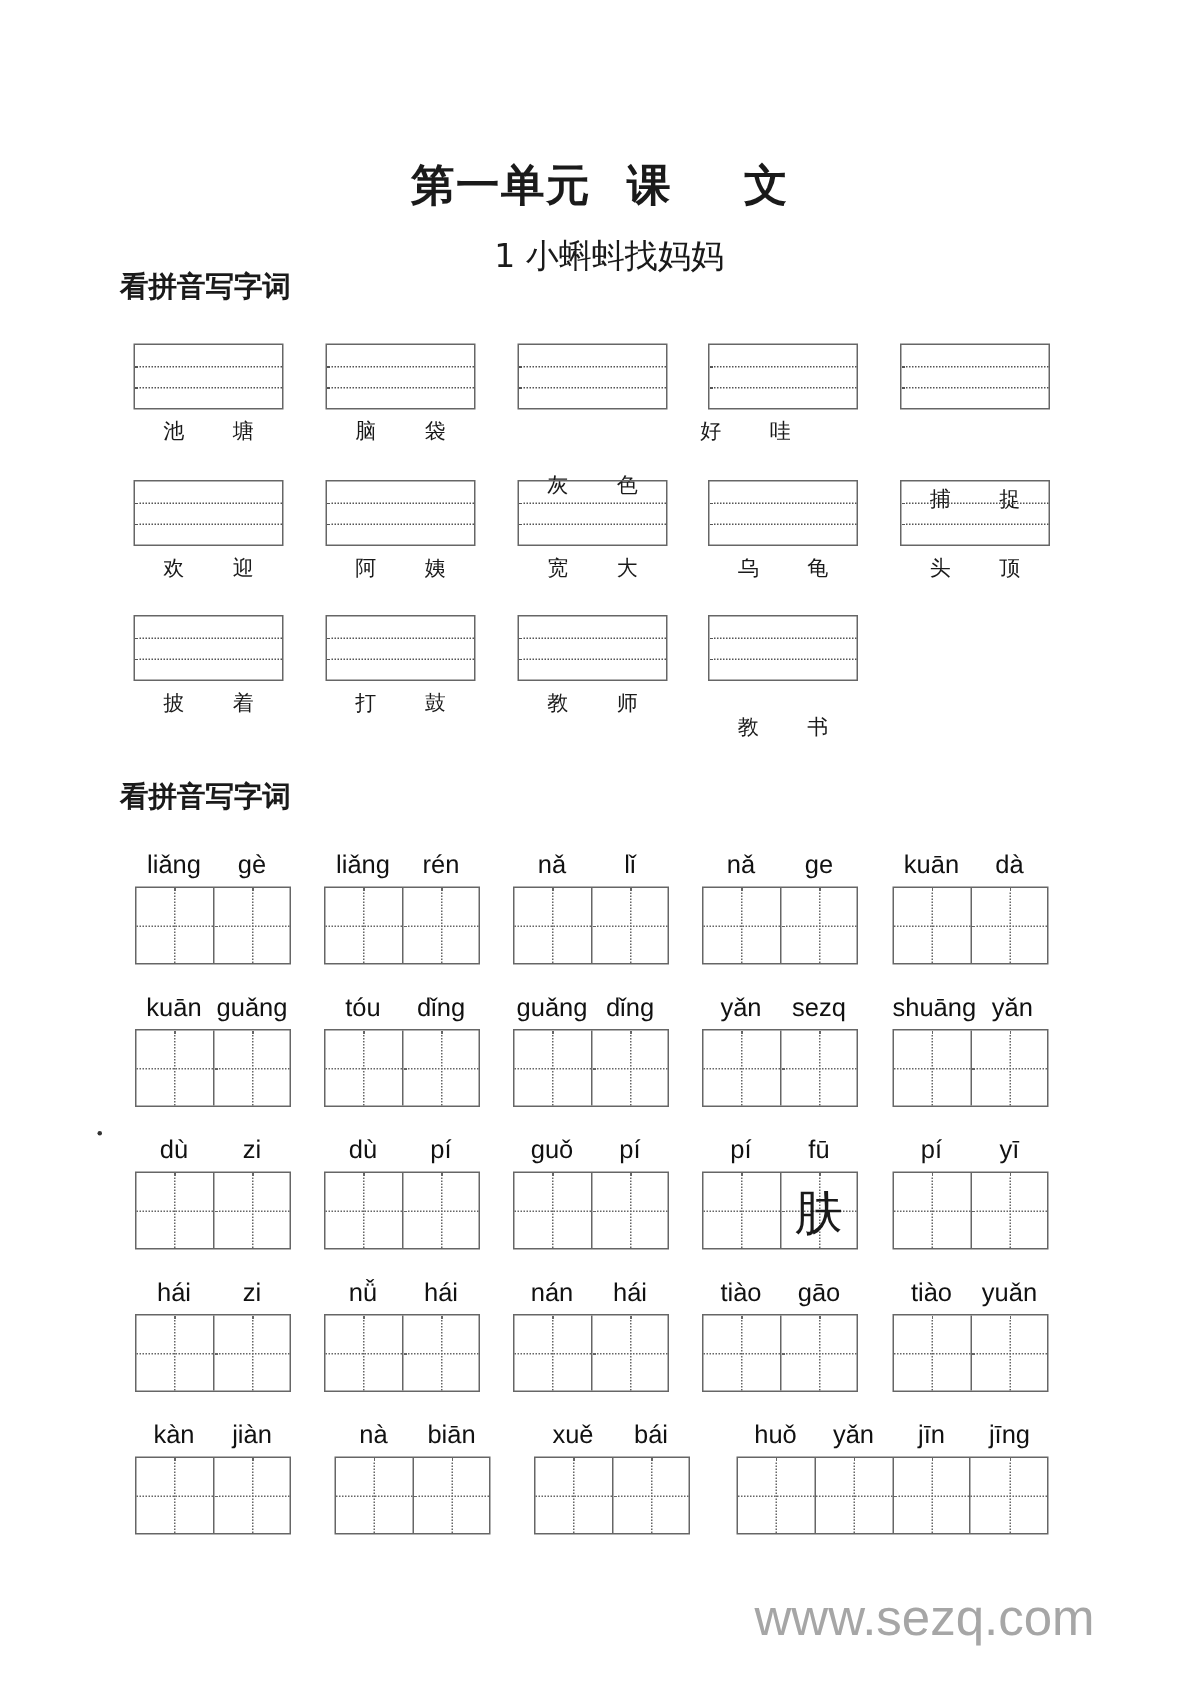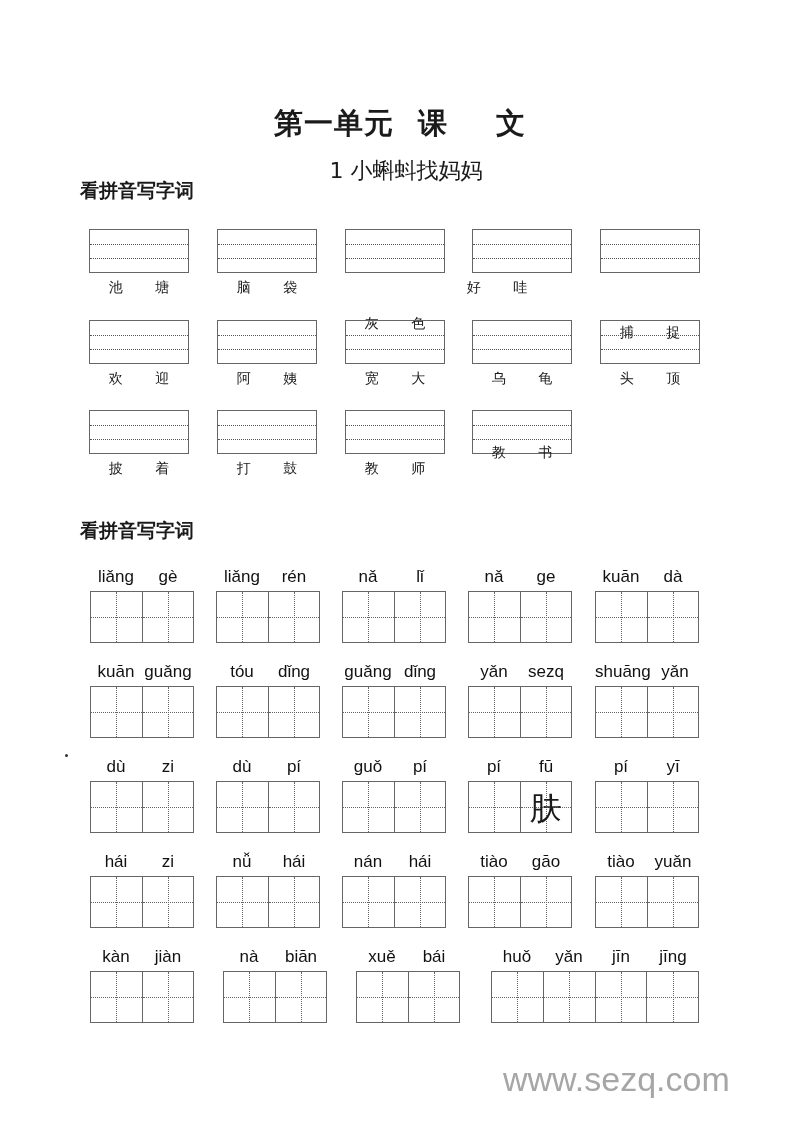--- a/index.html
+++ b/index.html
@@ -102,21 +102,21 @@
     <div class="abs py-label" style="left: 215px; top: 460px;">打 鼓</div>
     <div class="abs py-box" style="left: 345px; top: 410px;">
       <div class="line" style="top: 14px;"></div>
       <div class="line" style="top: 28px;"></div>
     </div>
     <div class="abs py-label" style="left: 343px; top: 460px;">教 师</div>
     <div class="abs py-box" style="left: 472px; top: 410px;">
       <div class="line" style="top: 14px;"></div>
       <div class="line" style="top: 28px;"></div>
     </div>
-    <div class="abs py-label" style="left: 470px; top: 444px;">教 书</div>
+    <div class="abs py-label" style="left: 470px; top: 476px;">教 书</div>
   </div>
 
 <div class="abs section-heading" style="top:518px;">看拼音写字词</div>
 <div id="sec2">
     <div class="abs pinyin-row" style="left: 90px; width: 104px; top: 567px;">
       <span>liǎng</span>
       <span>gè</span>
     </div>
     <div class="abs grid" style="left: 90px; top: 591px; width: 104px;">
       <div class="cell">

